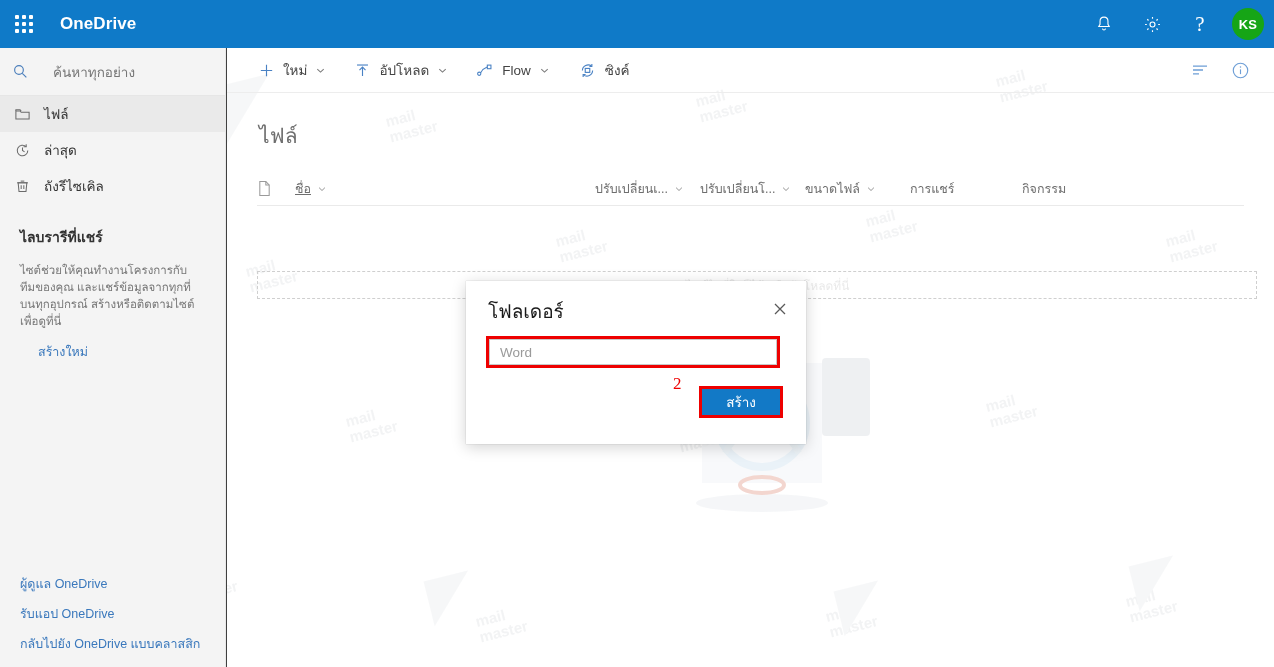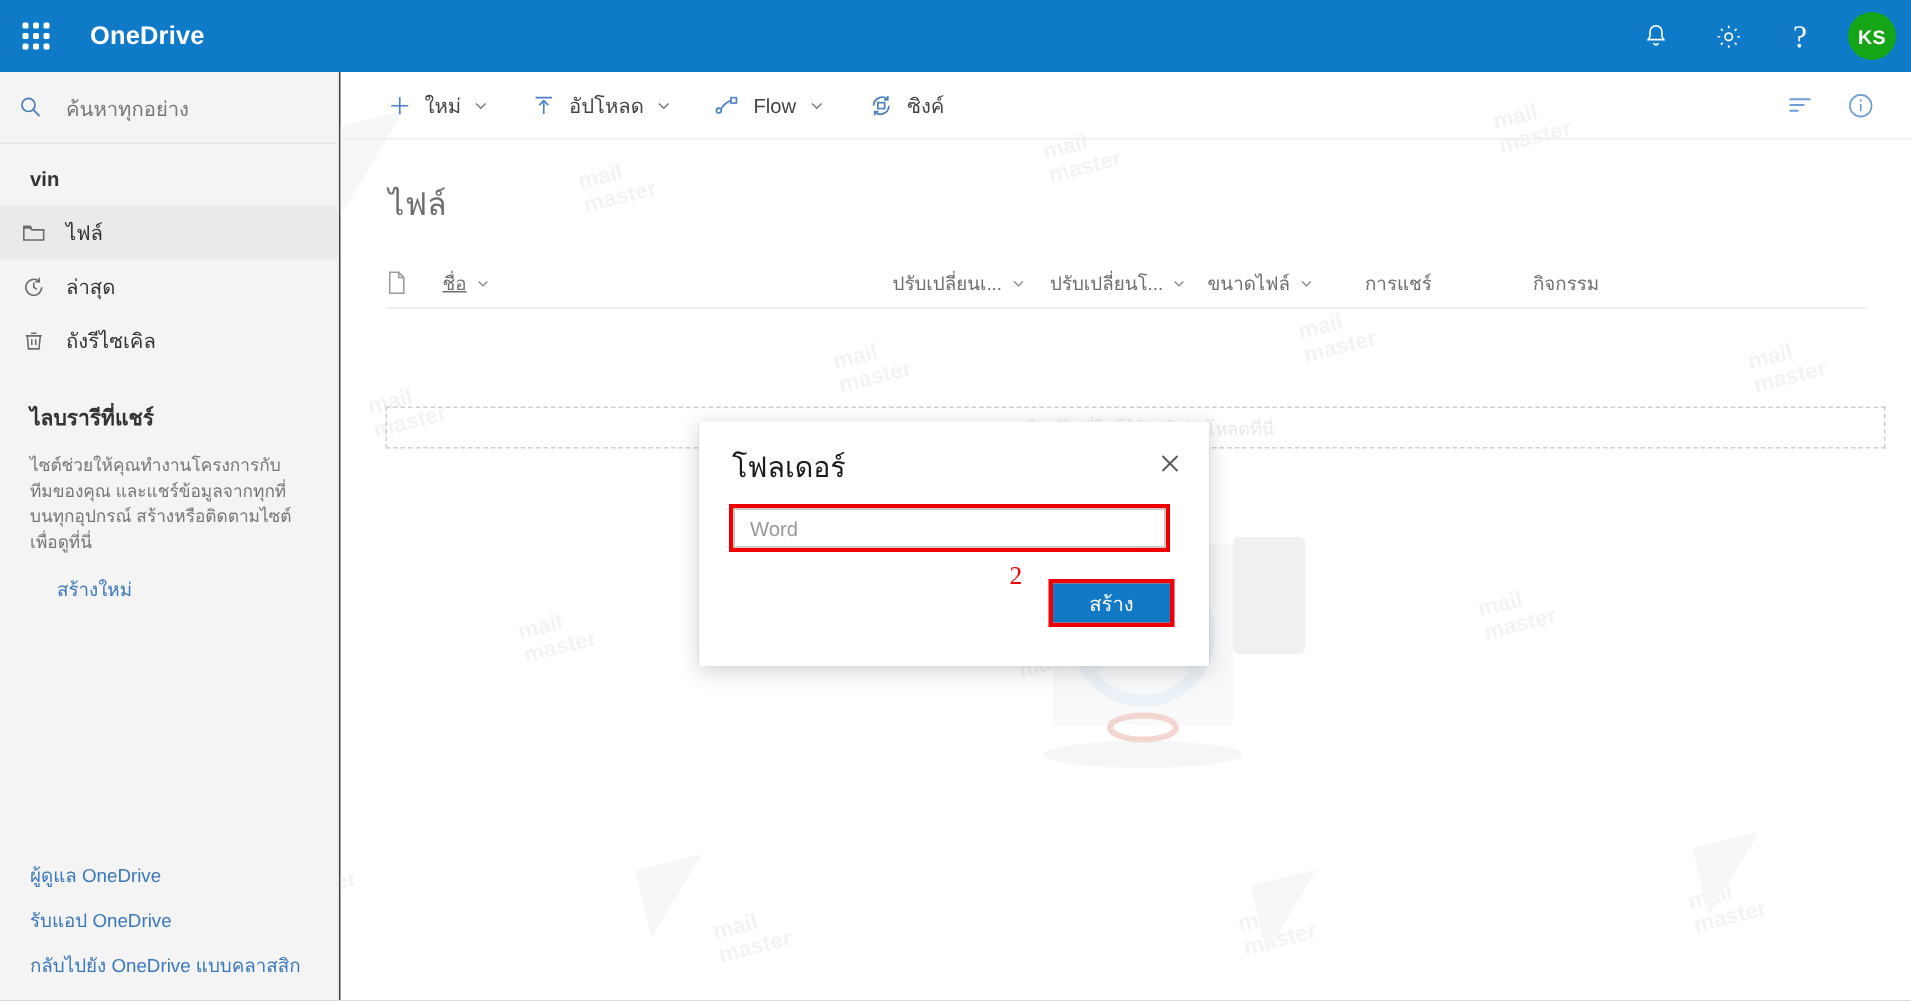--- a/index.html
+++ b/index.html
@@ -90,20 +90,21 @@
     width: 226px; height: 619px;
     background: #f4f4f4;
     border-right: 1px solid #e8e8e8;
   }
   .search-row {
     height: 48px;
     display: flex; align-items: center;
     padding-left: 12px;
     border-bottom: 1px solid #e6e6e6;
     cursor: text;
+    gap: 9px;
   }
   .search-icon { width: 32px; display:flex; align-items:center; justify-content:flex-start; color:#4a7ebb; }
   .search-text {
     font-size: 13.5px;
     color: #767676;
     white-space: nowrap;
   }
   .nav-section-title {
     font-size: 13.5px;
     font-weight: bold;
@@ -385,21 +386,20 @@
     <div class="search-row">
       <span class="search-icon">
         <svg width="17" height="17" viewBox="0 0 18 18" fill="none" stroke="#4a7ebb" stroke-width="1.2">
           <circle cx="7.4" cy="7.4" r="4.6"></circle>
             <path d="M10.9 10.9l4.3 4.3"></path>
         </svg>
       </span>
       <span class="search-text">ค้นหาทุกอย่าง</span>
     </div>
 
-    <div class="nav-section-title">vin</div>
 
     <div class="nav-item selected">
       <span class="nav-ico">
         <svg width="17" height="17" viewBox="0 0 18 18" fill="none" stroke="#6b6b6b" stroke-width="1.1">
           <path d="M2 5.2h4.4l1.2 1.4H16v7.2H2z"></path>
             <path d="M2 5.2V4h4.4l1.2 1.4"></path>
         </svg>
       </span>
       <span class="nav-label">ไฟล์</span>
     </div>

